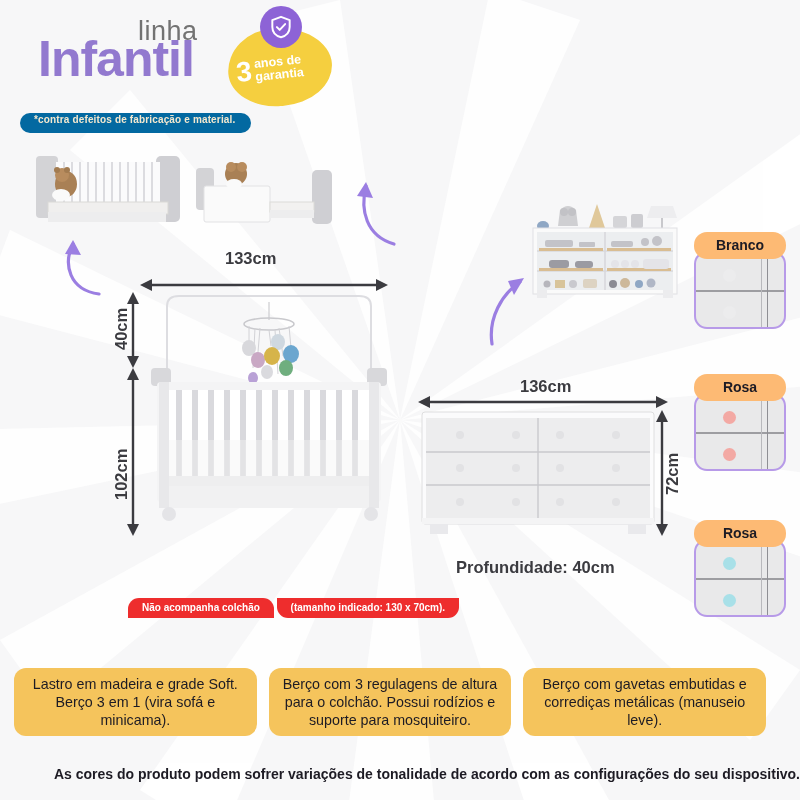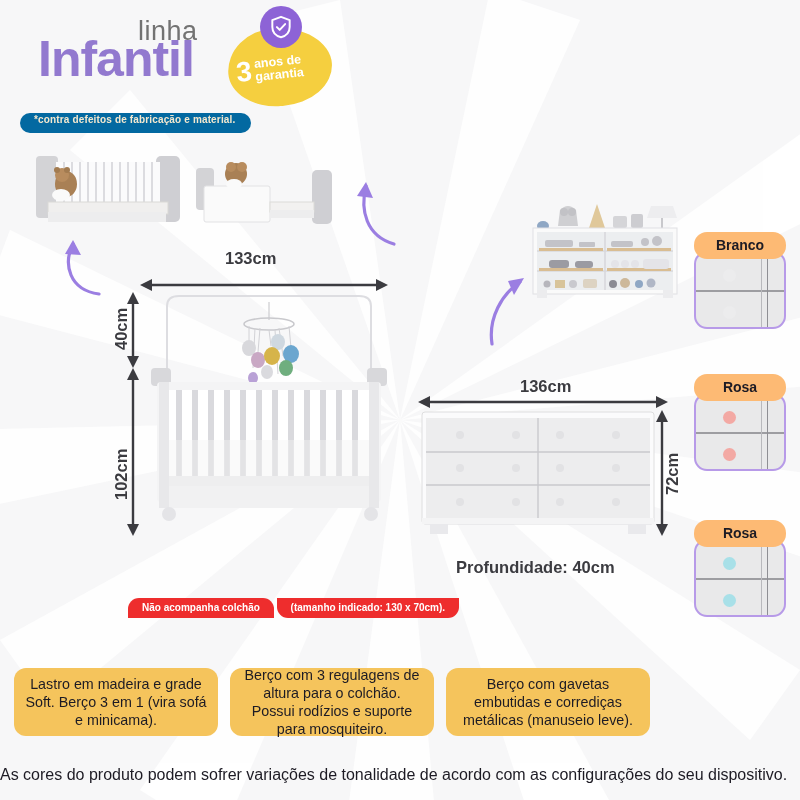--- a/index.html
+++ b/index.html
@@ -213,21 +213,21 @@
     border-radius: 11px;
     white-space: nowrap;
   }
   .red-line.l1 { border-bottom-left-radius: 0; border-bottom-right-radius: 0; }
   .red-line.l2 { border-top-left-radius: 0; border-top-right-radius: 0; margin-top: -1px; }
 
   
   .info-row {
     position: absolute;
     left: 14px; top: 668px;
-    width: 636px; height: 68px;
+    width: 752px; height: 68px;
     display: flex;
     gap: 12px;
     z-index: 6;
   }
   .info-box {
     flex: 1;
     background: #f5c45c;
     border-radius: 12px;
     display: flex;
     align-items: center;
@@ -235,24 +235,25 @@
     text-align: center;
     padding: 4px 10px;
     color: #1d1b24;
     font-size: 14.3px;
     line-height: 1.26;
   }
 
   .disclaimer {
     position: absolute;
     left: 0; right: 0; top: 766px;
-    text-align: left;
+    text-align: right;
     color: #1d1b24;
-    font-size: 16px;
-    z-index: 6;
+    font-size: 14px;
+    z-index: 6;
+    font-weight: bold;
   }
 </style>
 </head>
 <body>
 
 <div id="stage">
 
   <svg class="sunburst" viewBox="0 0 800 800">
     <rect x="0" y="0" width="800" height="800" fill="#f5f5f6"></rect>
     <g transform="translate(400,420)" opacity="0.95">

